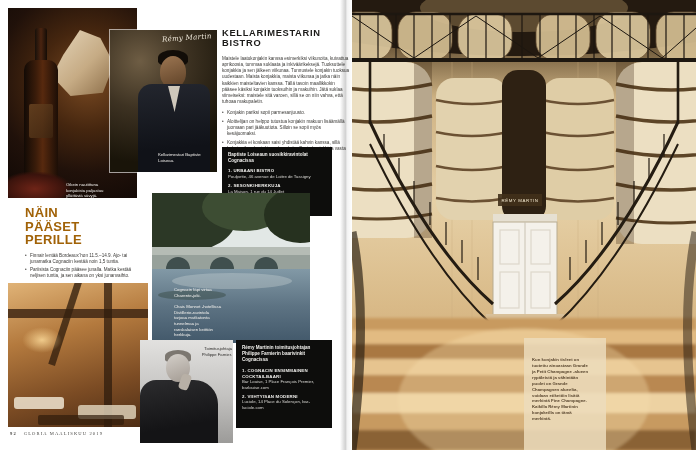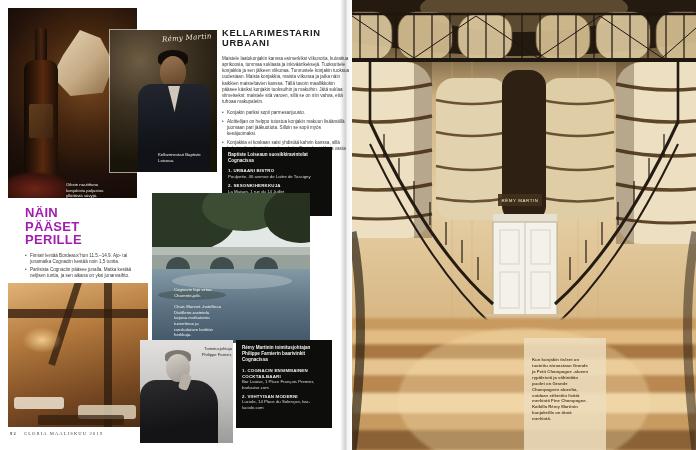--- a/index.html
+++ b/index.html
@@ -106,21 +106,21 @@
 
   .blackbox { position:absolute; background:#0d0d0c; color:#f2f1ee; padding:5px 6px; }
   .box-restaurants { left:222px; top:147px; width:110px; min-height:60px; }
   .box-bars { left:236px; top:340px; width:96px; min-height:88px; }
   .blackbox .box-head { font-weight:bold; font-size:4.6px; line-height:1.35; margin-bottom:4px; }
   .blackbox .box-item { margin-bottom:2.5px; }
   .blackbox .box-item-label { font-weight:bold; font-size:4.4px; line-height:1.35; letter-spacing:.2px; }
   .blackbox .box-item-detail { font-size:4.3px; line-height:1.35; color:#dddcd8; }
 
   .directions { left:25px; top:206px; width:110px; color:#3a3936; }
-  .directions h2 { font-size:13px; line-height:1.04; letter-spacing:.3px; color:#a21caf;
+  .directions h2 { font-size:13px; line-height:1.04; letter-spacing:.3px; color:#a16207;
     font-weight:bold; width:86px; margin-bottom:6px; }
 
   .footer { left:10px; top:431px; font-family:"Liberation Serif", serif;
     font-size:4.6px; color:#4a4946; letter-spacing:1.1px; display:flex; gap:7px; align-items:baseline; }
   .footer .pagenum { font-weight:bold; }
 
   .gutter { left:340px; top:0; width:12px; height:450px;
     background:linear-gradient(90deg, rgba(0,0,0,0) 0%, rgba(0,0,0,.18) 45%, rgba(0,0,0,.05) 60%, rgba(0,0,0,0) 100%); z-index:8; }
 
   
@@ -145,21 +145,21 @@
   <div class="photo photo-loiseau">
     <div class="man1-hair"></div>
     <div class="man1-head"></div>
     <div class="man1-suit"></div>
     <div class="man1-shirt"></div>
     <div class="signature">Rémy Martin</div>
   </div>
   <div class="cap cap-loiseau abs">Kellarimestari Baptiste Loiseau.</div>
 
   <div class="abs tips">
-    <h2>KELLARIMESTARIN URBAANI</h2>
+    <h2>KELLARIMESTARIN BISTRO</h2>
     <div class="smalltext intro">Maistele laatukonjakin kanssa esimerkiksi viikunoita, kuivattua aprikoosia, tummaa suklaata ja inkiväärikeksejä. Tuoksuttele konjakkia ja sen jälkeen viikunaa. Tunnustele konjakin tuoksua uudestaan. Maista konjakkia, maista viikunaa ja jatka näin kaikkien maisteltavien kanssa. Tällä tavoin maallikkokin pääsee käsiksi konjakin tuoksuihin ja makuihin. Jätä suklaa viimeiseksi: maistele sitä varoen, sillä se on niin vahva, että tuhoaa makupaletin.</div>
     <div class="smalltext bullet">Konjakin pariksi sopii parmesanjuusto.</div>
     <div class="smalltext bullet">Aloittelijan on helppo tutustua konjakin makuun lisäämällä juomaan pari jääkuutiota. Silloin se sopii myös kesäjuomaksi.</div>
     <div class="smalltext bullet">Konjakkia ei koskaan saisi yhdistää kahvin kanssa, sillä kahvi sotkee konjakin makupaletin. Ensin konjakki ja vasta pienen tauon jälkeen kahvi.</div>
   </div>
 
   <div class="blackbox box-restaurants">
     <div class="box-head">Baptiste Loiseaun suosikkiravintolat Cognacissa</div>
     <div class="box-item">
       <div class="box-item-label">1. URBAANI BISTRO</div>

